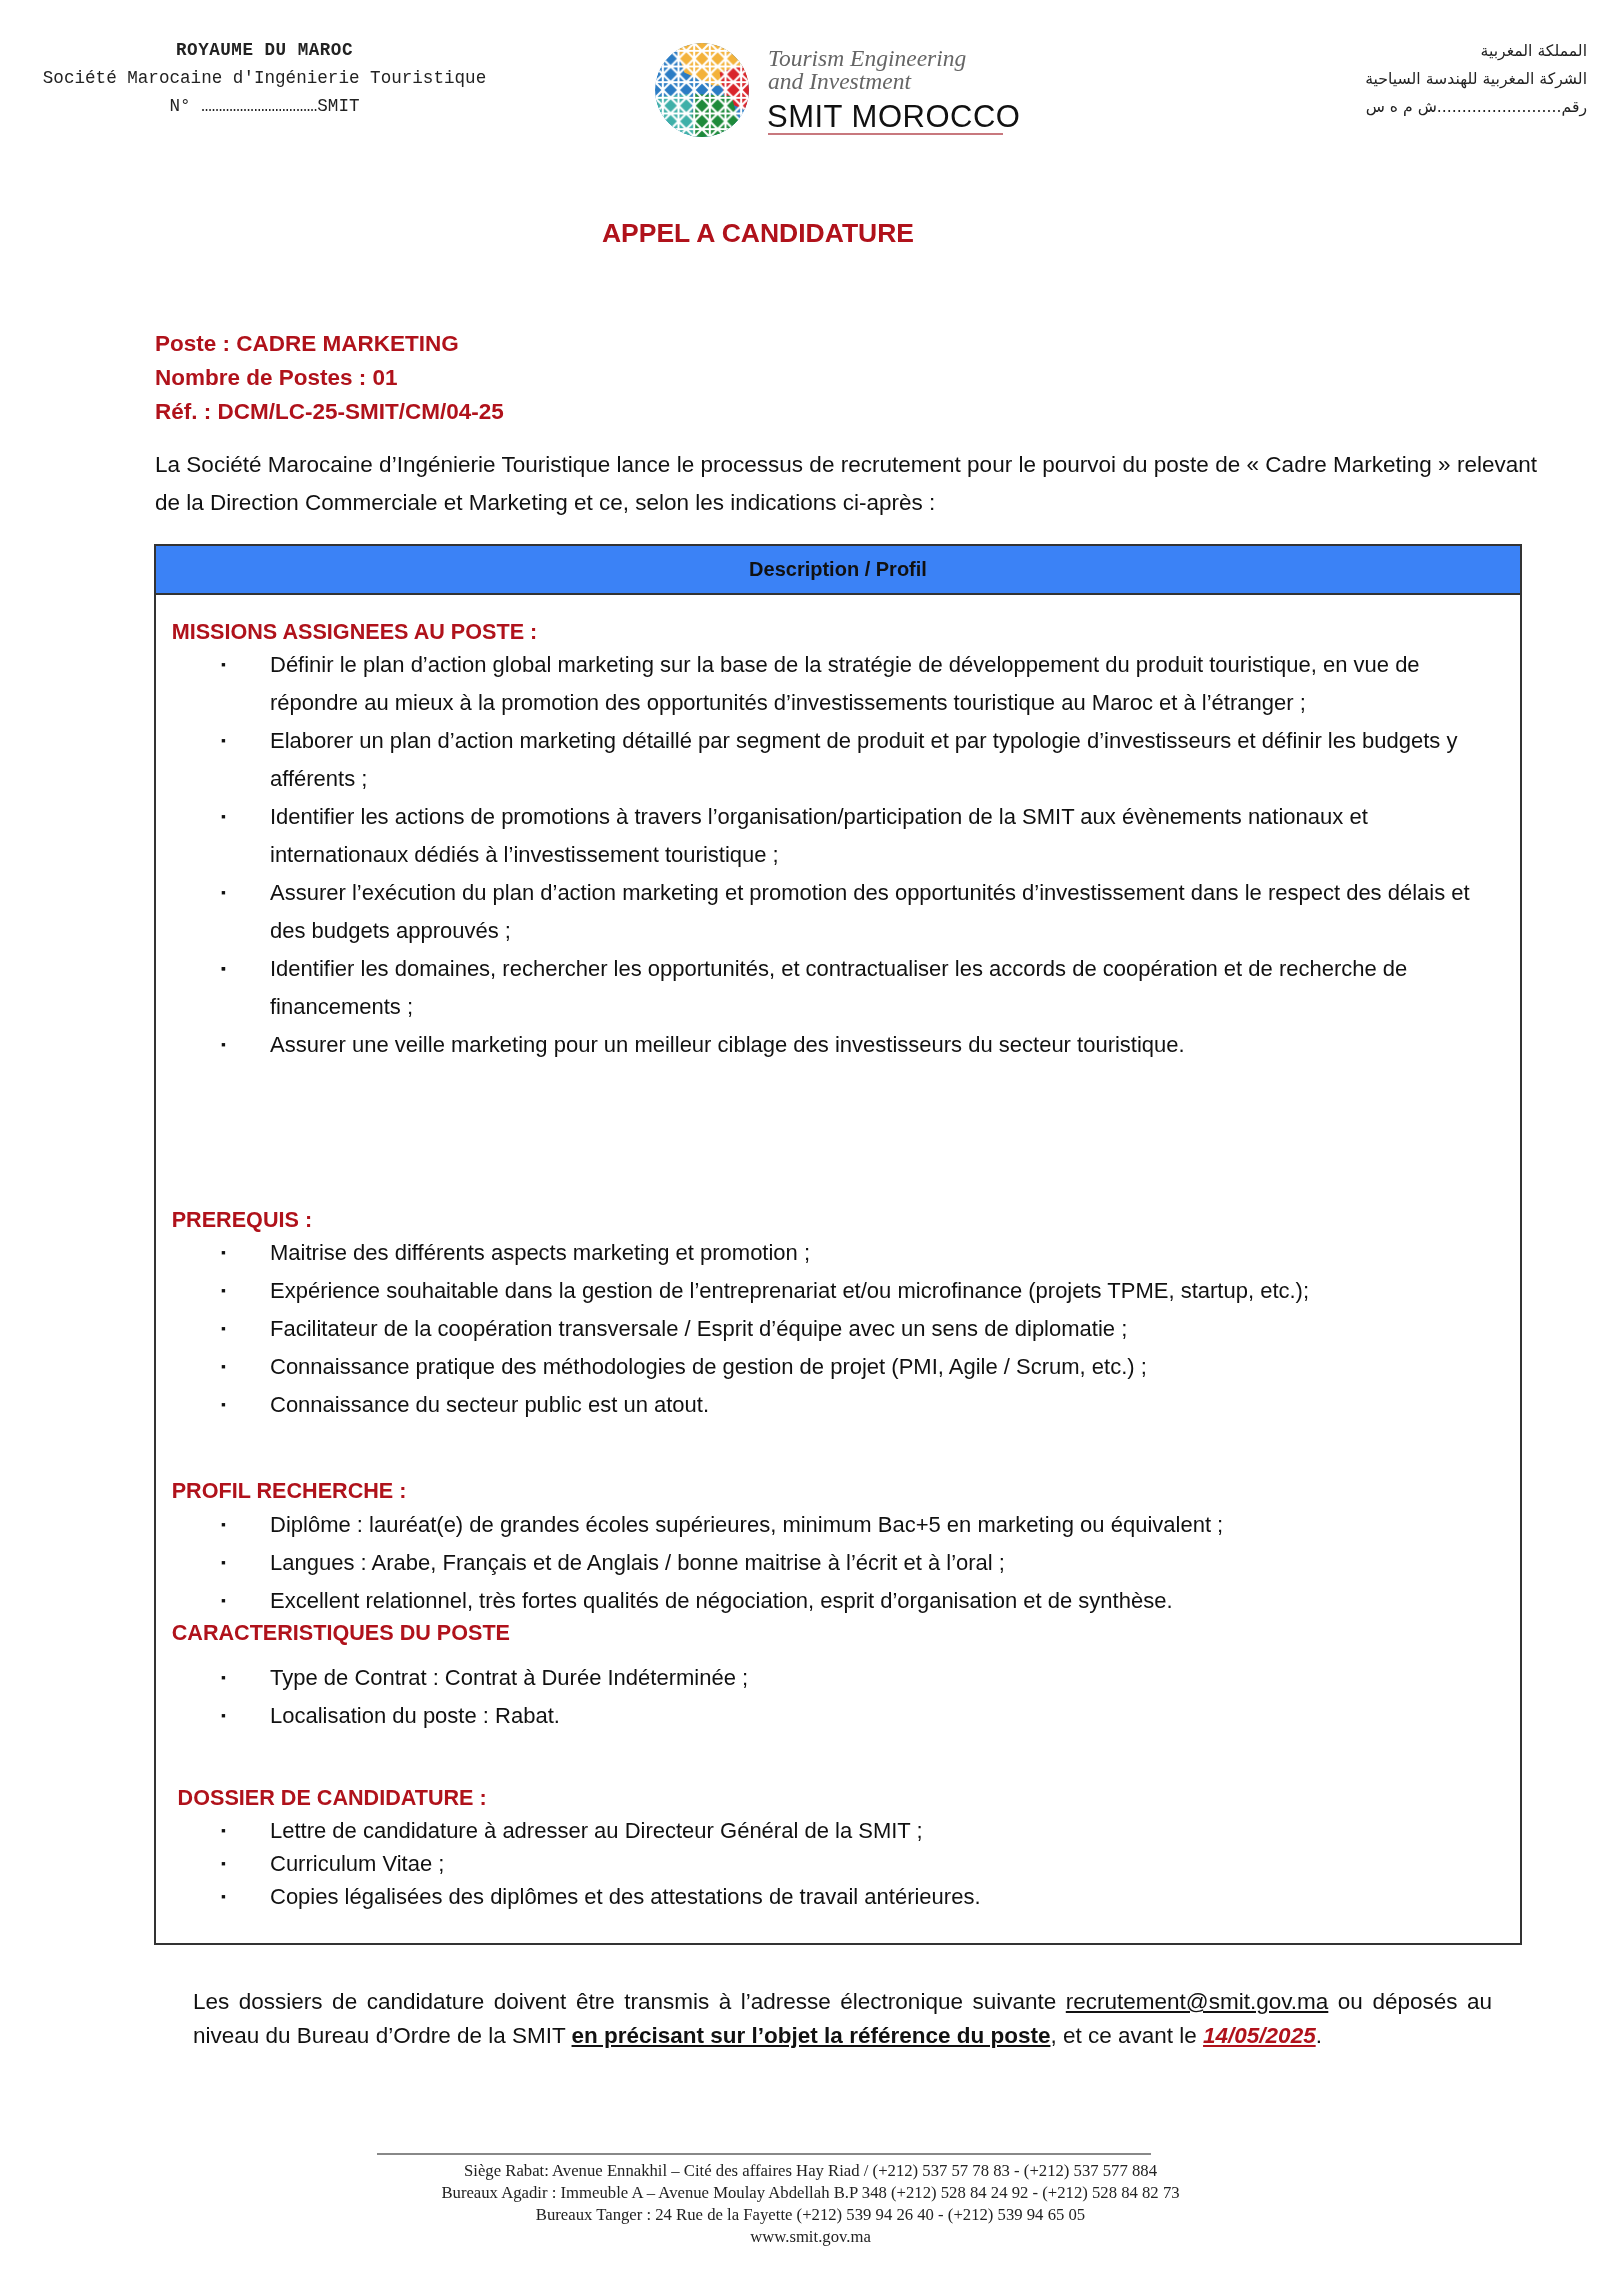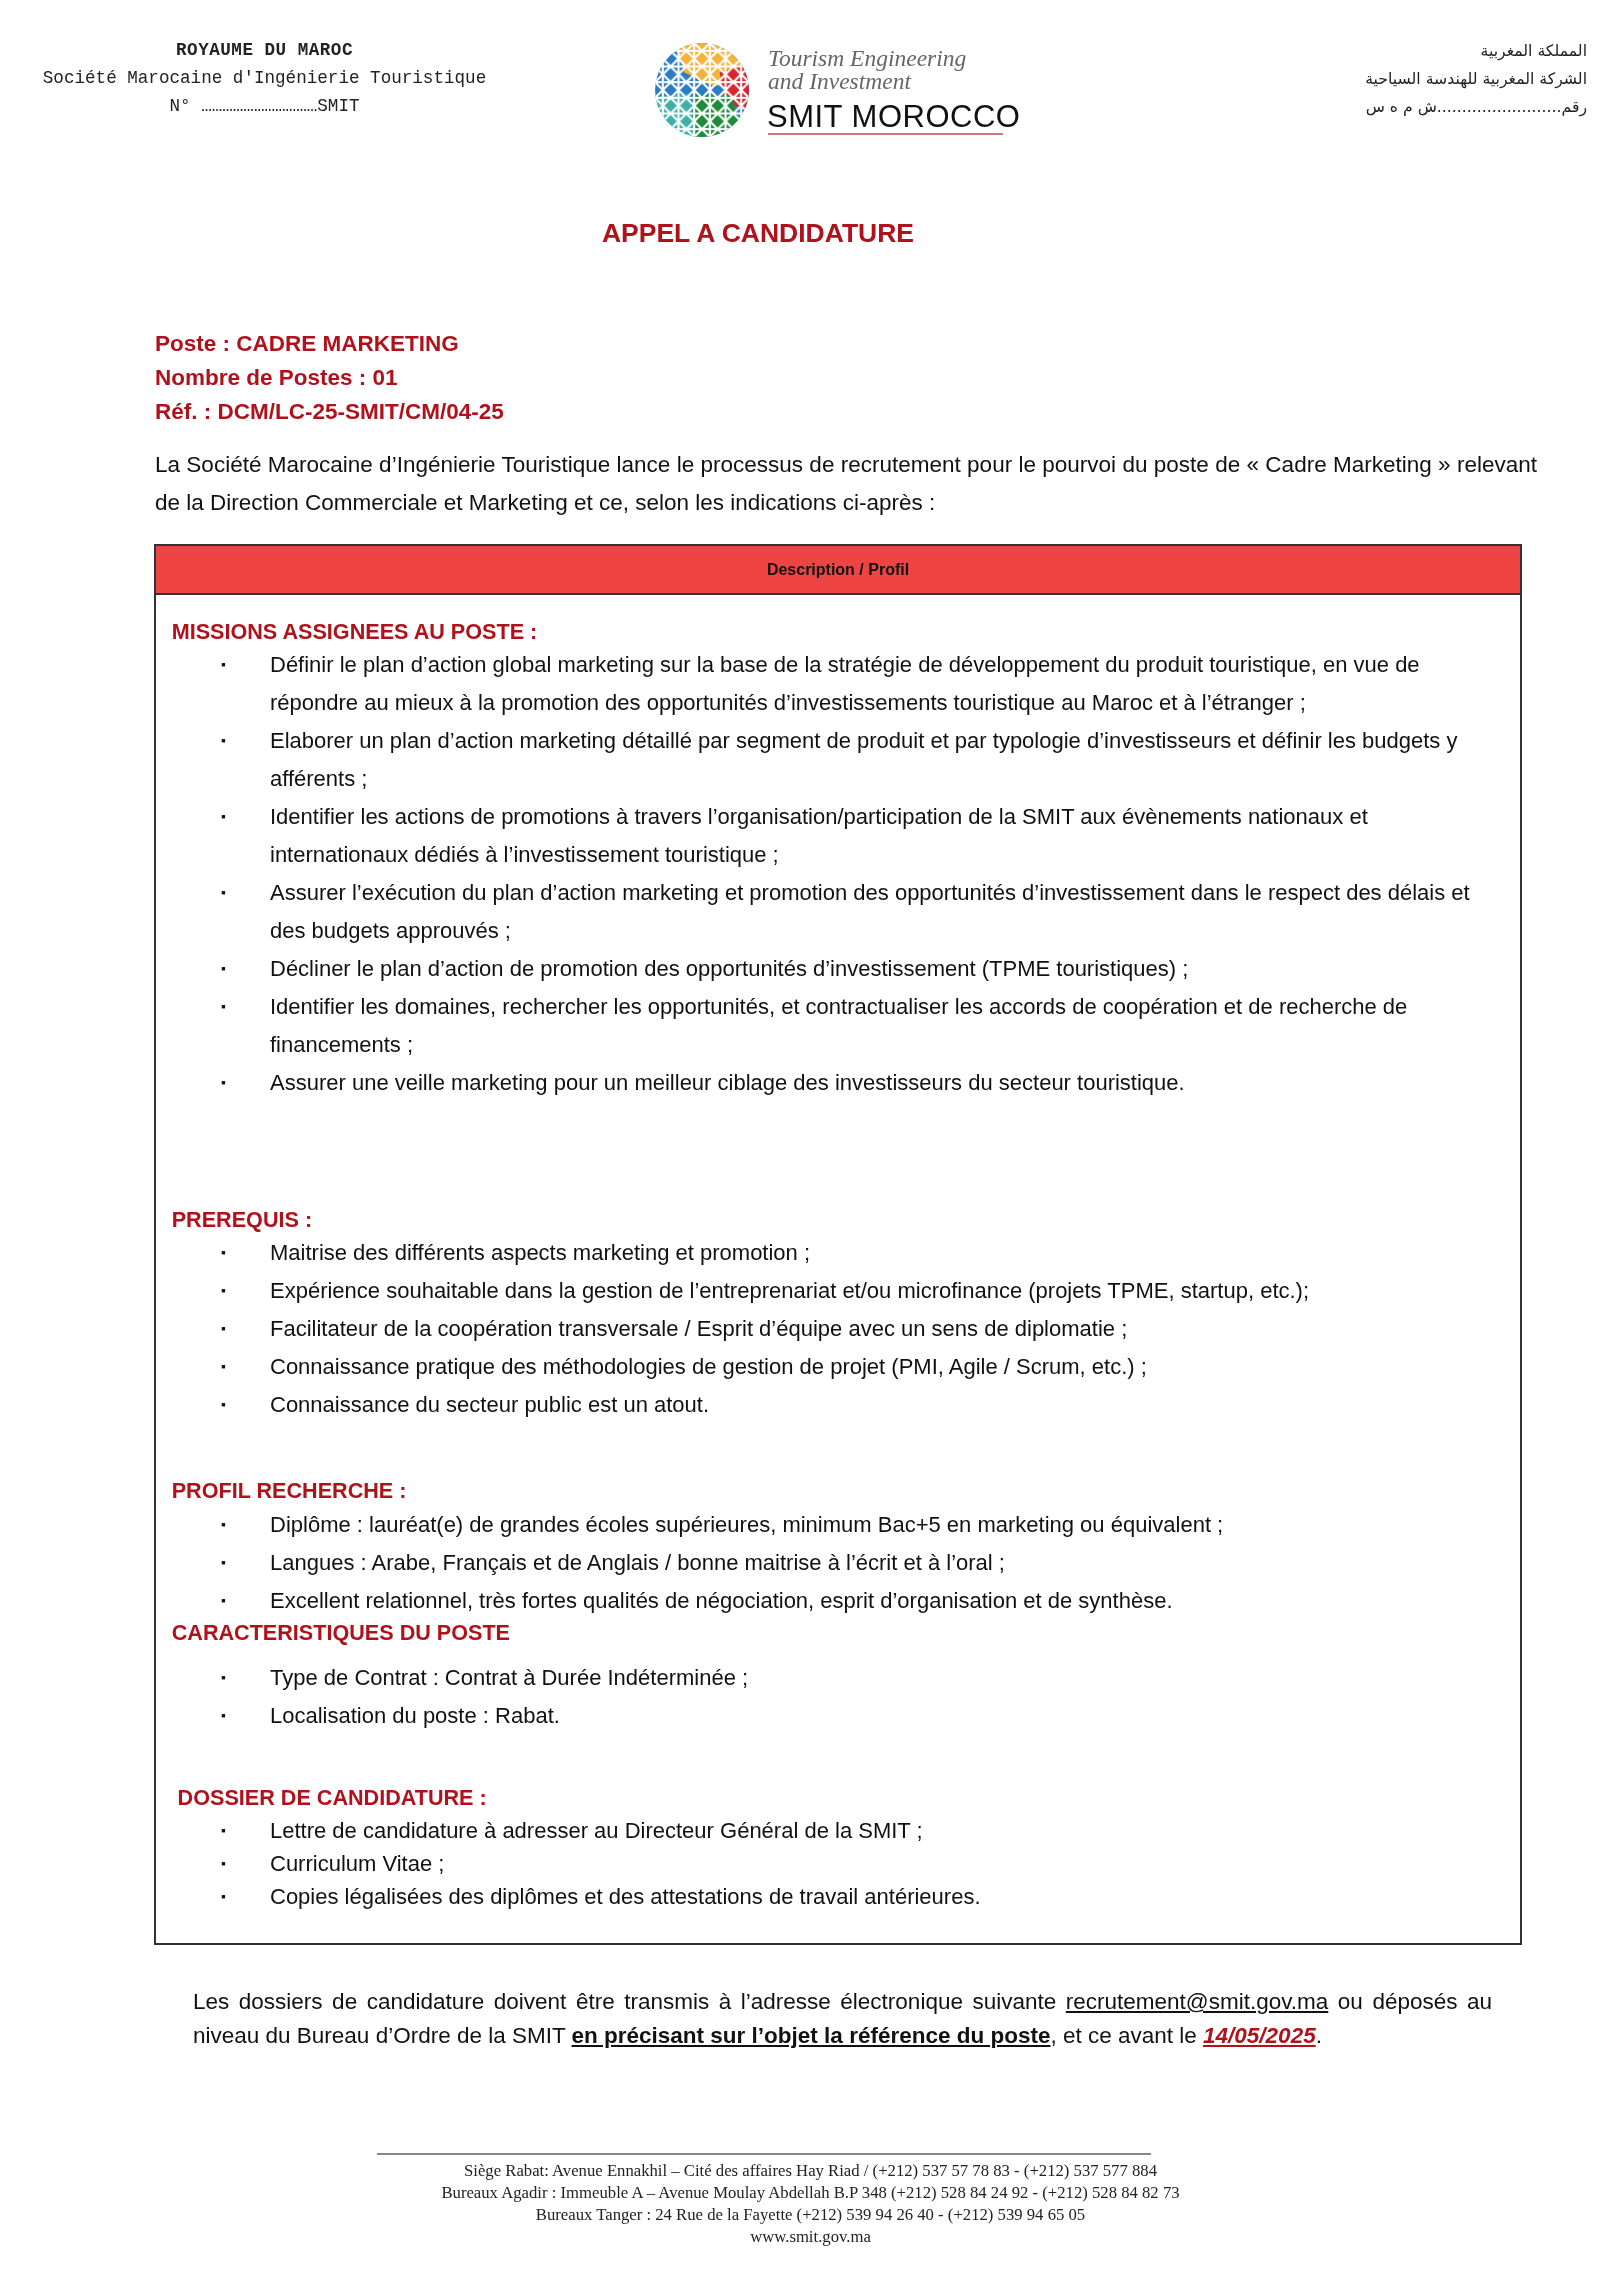--- a/index.html
+++ b/index.html
@@ -25,22 +25,22 @@
 
     .title { left: 0; width: 1516px; top: 218px; text-align: center; color: #b0121b;
              font-weight: bold; font-size: 26.5px; }
 
     .meta { left: 155px; top: 327px; color: #b0121b; font-weight: bold; font-size: 22.5px; line-height: 34px; }
 
     .intro { left: 155px; top: 446px; width: 1382px; font-size: 22.5px; line-height: 38px; text-align: justify; color: #111; }
 
     
     .table { left: 154px; top: 544px; width: 1368px; height: 1401px; border: 2px solid #333; box-sizing: border-box; }
-    .thead { height: 47px; background: #ef4444; border-bottom: 2px solid #333; display: flex; align-items: center; justify-content: center;
-             font-weight: bold; font-size: 16px; }
+    .thead { height: 47px; background: #3b82f6; border-bottom: 2px solid #333; display: flex; align-items: center; justify-content: center;
+             font-weight: bold; font-size: 20px; }
     .tbody { position: relative; }
     .sec-title { position: absolute; left: 15.7px; color: #b0121b; font-weight: bold; font-size: 21.6px; line-height: 29px; }
     .list { position: absolute; left: 0; width: 1353px; margin: 0; padding: 0; list-style: none; }
     .list li { position: relative; padding-left: 114px; font-size: 22px; color: #111; }
     .list li .bul { position: absolute; left: 65px; top: 0; font-size: 13.7px; }
     .list.wide li { line-height: 38px; }
     .list.tight li { line-height: 38px; }
     .list.doss li { line-height: 33px; }
 
     .closing { left: 193px; top: 1985px; width: 1299px; font-size: 22.5px; line-height: 34px; text-align: justify; color: #111; }
@@ -109,21 +109,21 @@
 <div class="abs table">
   <div class="thead">Description / Profil</div>
   <div class="tbody">
 
     <div class="sec-title" style="top:21.6px">MISSIONS ASSIGNEES AU POSTE :</div>
     <ul class="list wide" style="top:51px">
       <li><span class="bul">▪</span><span>Définir le plan d’action global marketing sur la base de la stratégie de développement du produit touristique, en vue de répondre au mieux à la promotion des opportunités d’investissements touristique au Maroc et à l’étranger ;</span></li>
       <li><span class="bul">▪</span><span>Elaborer un plan d’action marketing détaillé par segment de produit et par typologie d’investisseurs et définir les budgets y afférents ;</span></li>
       <li><span class="bul">▪</span><span>Identifier les actions de promotions à travers l’organisation/participation de la SMIT aux évènements nationaux et internationaux dédiés à l’investissement touristique ;</span></li>
       <li><span class="bul">▪</span><span>Assurer l’exécution du plan d’action marketing et promotion des opportunités d’investissement dans le respect des délais et des budgets approuvés ;</span></li>
-      <li><span class="bul">▪</span><span>Décliner le plan d’action de promotion des opportunités d’investissement (TPME touristiques) ;</span></li>
+      <li><span class="bul">▪</span></li>
       <li><span class="bul">▪</span><span>Identifier les domaines, rechercher les opportunités, et contractualiser les accords de coopération et de recherche de financements ;</span></li>
       <li><span class="bul">▪</span><span>Assurer une veille marketing pour un meilleur ciblage des investisseurs du secteur touristique.</span></li>
     </ul>
 
     <div class="sec-title" style="top:610px">PREREQUIS :</div>
     <ul class="list tight" style="top:639px">
       <li><span class="bul">▪</span><span>Maitrise des différents aspects marketing et promotion ;</span></li>
       <li><span class="bul">▪</span><span>Expérience souhaitable dans la gestion de l’entreprenariat et/ou microfinance (projets TPME, startup, etc.);</span></li>
       <li><span class="bul">▪</span><span>Facilitateur de la coopération transversale / Esprit d’équipe avec un sens de diplomatie ;</span></li>
       <li><span class="bul">▪</span><span>Connaissance pratique des méthodologies de gestion de projet (PMI, Agile / Scrum, etc.) ;</span></li>

